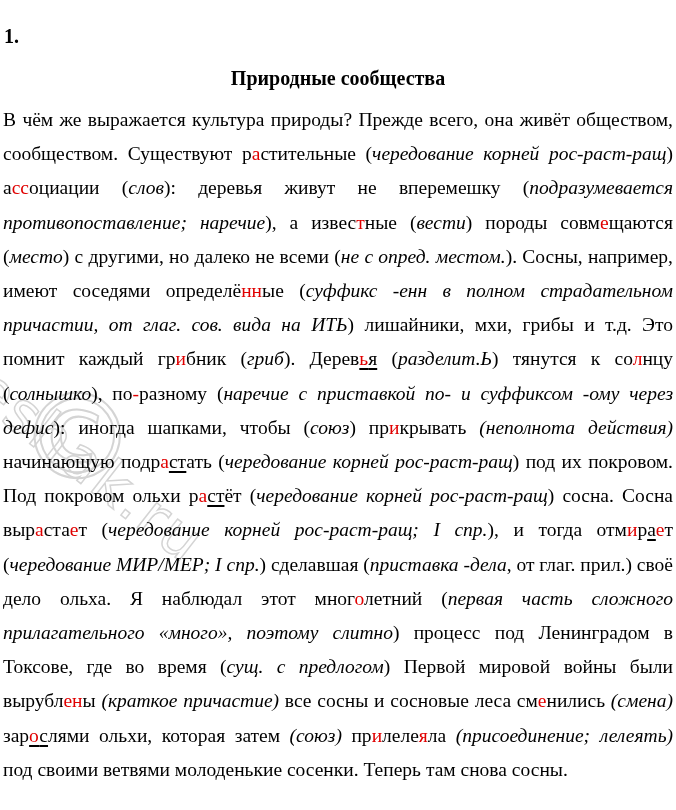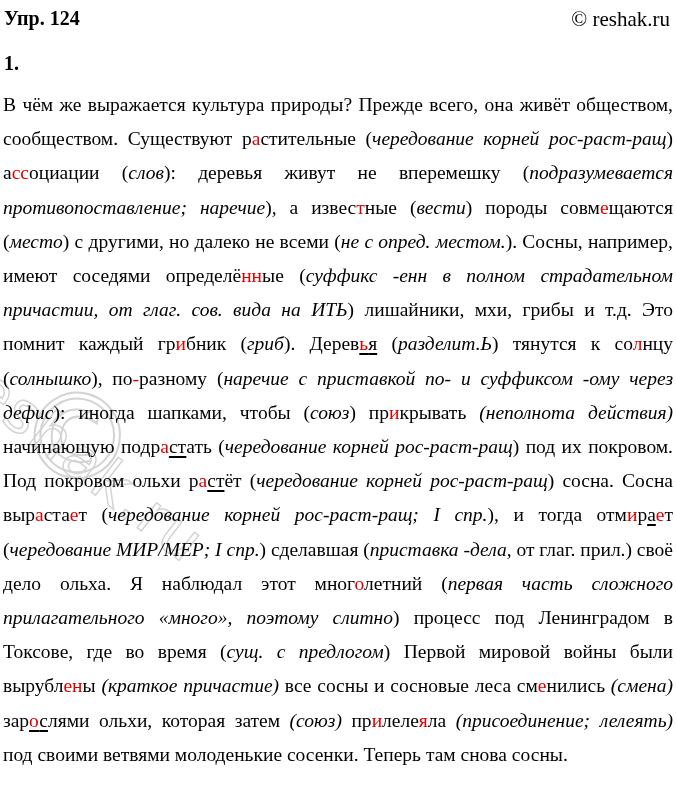--- a/index.html
+++ b/index.html
@@ -82,23 +82,20 @@
   }
 </style>
 </head>
 <body>
 
 <div class="page">
 
   <div class="watermark watermark-text">reshak.ru</div>
   <div class="watermark watermark-symbol">©</div>
 
-  <div class="page-header">
-    <span class="exercise-number">Упр. 124</span>
-    <span class="copyright">© reshak.ru</span>
-  </div>
 
   <div class="section-number">1.</div>
 
+  <div class="title">Природные сообщества</div>
 
   <div class="body-text"><span class="seg-n">В чём же выражается культура природы? Прежде всего, она живёт обществом, сообществом. Существуют р</span><span class="seg-r">а</span><span class="seg-n">стительные (</span><span class="seg-i">чередование корней рос-раст-ращ</span><span class="seg-n">) а</span><span class="seg-r">сс</span><span class="seg-n">оциации (</span><span class="seg-i">слов</span><span class="seg-n">): деревья живут не вперемешку (</span><span class="seg-i">подразумевается противопоставление; наречие</span><span class="seg-n">), а извес</span><span class="seg-r">т</span><span class="seg-n">ные (</span><span class="seg-i">вес</span><span class="seg-iu">ти</span><span class="seg-n">) породы совм</span><span class="seg-r">е</span><span class="seg-n">щаются (</span><span class="seg-i">место</span><span class="seg-n">) с другими, но далеко не всеми (</span><span class="seg-i">не с опред. местом.</span><span class="seg-n">). Сосны, например, имеют соседями определё</span><span class="seg-r">нн</span><span class="seg-n">ые (</span><span class="seg-i">суффикс -енн в полном страдательном причастии, от глаг. сов. вида на ИТЬ</span><span class="seg-n">) лишайники, мхи, грибы и т.д. Это помнит каждый гр</span><span class="seg-r">и</span><span class="seg-n">бник (</span><span class="seg-i">гриб</span><span class="seg-n">). Дерев</span><span class="seg-ru">ь</span><span class="seg-u">я</span><span class="seg-n"> (</span><span class="seg-i">разделит.Ь</span><span class="seg-n">) тянутся к со</span><span class="seg-r">л</span><span class="seg-n">нцу (</span><span class="seg-i">со</span><span class="seg-iu">лны</span><span class="seg-i">шко</span><span class="seg-n">), по</span><span class="seg-r">-</span><span class="seg-n">разному (</span><span class="seg-i">наречие с приставкой по- и суффиксом -ому через дефис</span><span class="seg-n">): иногда шапками, чтобы (</span><span class="seg-i">союз</span><span class="seg-n">) пр</span><span class="seg-r">и</span><span class="seg-n">крывать </span><span class="seg-i">(неполнота действия)</span><span class="seg-n"> начинающую подр</span><span class="seg-r">а</span><span class="seg-u">ст</span><span class="seg-n">ать (</span><span class="seg-i">чередование корней рос-раст-ращ</span><span class="seg-n">) под их покровом. Под покровом ольхи р</span><span class="seg-r">а</span><span class="seg-u">ст</span><span class="seg-n">ёт (</span><span class="seg-i">чередование корней рос-раст-ращ</span><span class="seg-n">) сосна. Сосна выр</span><span class="seg-r">а</span><span class="seg-n">ста</span><span class="seg-r">е</span><span class="seg-n">т (</span><span class="seg-i">чередование корней рос-раст-ращ; I спр.</span><span class="seg-n">), и тогда отм</span><span class="seg-r">и</span><span class="seg-n">р</span><span class="seg-u">а</span><span class="seg-r">е</span><span class="seg-n">т (</span><span class="seg-i">чередование МИР/МЕР; I спр.</span><span class="seg-n">) сделавшая (</span><span class="seg-i">приставка -дела</span><span class="seg-n">, от глаг. прил.) своё дело ольха. Я наблюдал этот мног</span><span class="seg-r">о</span><span class="seg-n">летний (</span><span class="seg-i">первая часть сложного прилагательного «много», поэтому слитно</span><span class="seg-n">) процесс под Ленинградом в Токсове, где во время (</span><span class="seg-i">сущ. с предлогом</span><span class="seg-n">) Первой мировой войны были вырубл</span><span class="seg-r">ен</span><span class="seg-n">ы </span><span class="seg-i">(краткое причастие)</span><span class="seg-n"> все сосны и сосновые леса см</span><span class="seg-r">е</span><span class="seg-n">нились </span><span class="seg-i">(см</span><span class="seg-iu">е</span><span class="seg-i">на)</span><span class="seg-n"> зар</span><span class="seg-ru">о</span><span class="seg-u">с</span><span class="seg-n">лями ольхи, которая затем </span><span class="seg-i">(союз)</span><span class="seg-n"> пр</span><span class="seg-r">и</span><span class="seg-n">леле</span><span class="seg-r">я</span><span class="seg-n">ла </span><span class="seg-i">(присоединение; леле</span><span class="seg-iu">я</span><span class="seg-i">ть)</span><span class="seg-n"> под своими ветвями молоденькие сосенки. Теперь там снова сосны.</span></div>
 
 </div>
 
 </body></html>

